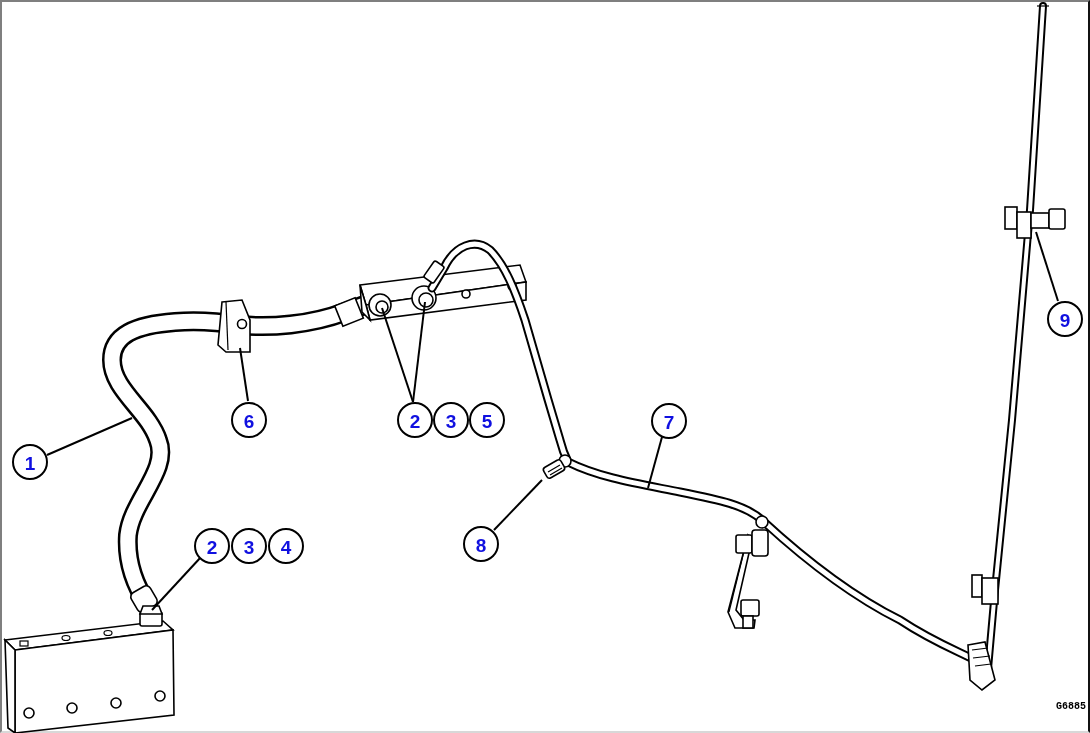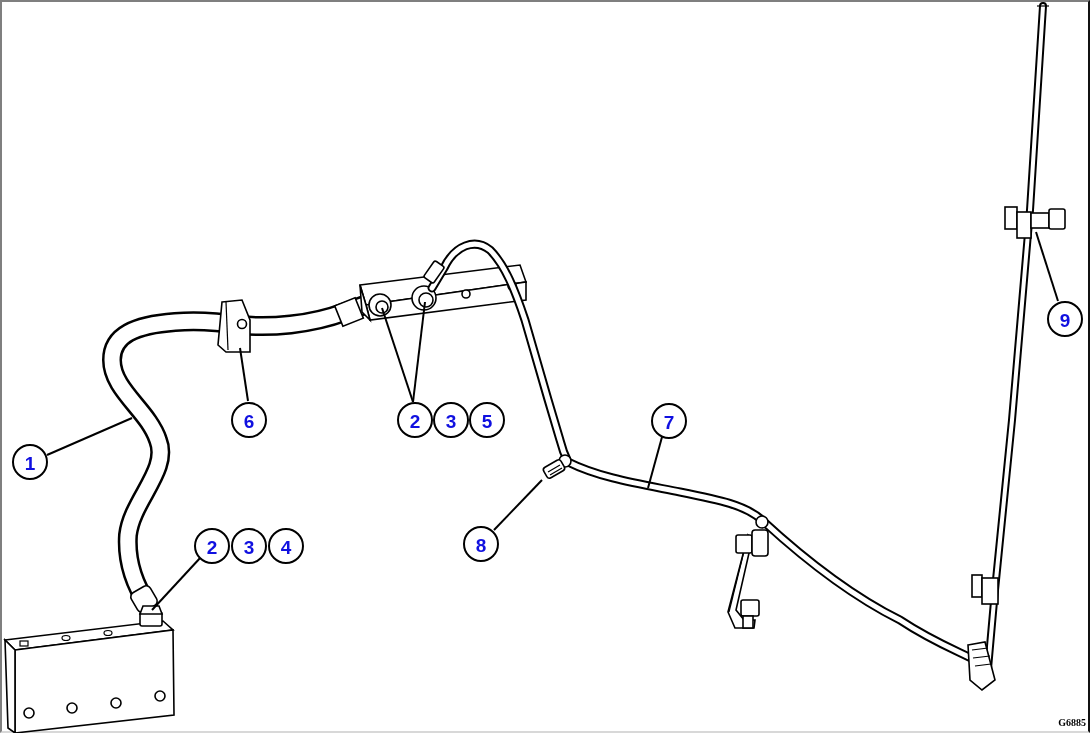--- a/index.html
+++ b/index.html
@@ -18,22 +18,22 @@
     .callout text {
       font-family: "Liberation Sans", sans-serif; font-weight: bold; font-size: 19px;
       fill: #1010e0; text-anchor: middle; dominant-baseline: central;
     }
     .leader { stroke: #000; stroke-width: 2; fill: none; }
     .outline { stroke: #000; stroke-width: 1.6; fill: #fff; }
     .thin { stroke: #000; stroke-width: 1.2; fill: none; }
     .tube-outer { stroke: #000; stroke-linecap: round; stroke-linejoin: round; fill: none; }
     .tube-inner { stroke: #fff; stroke-linecap: round; stroke-linejoin: round; fill: none; }
     .fig-id {
-      position: absolute; right: 4px; bottom: 5px;
-      font-family: Liberation Serif, serif; font-weight: bold; font-size: 10px; color: #000;
+      position: absolute; right: 4px; bottom: 21px;
+      font-family: Liberation Mono, monospace; font-weight: bold; font-size: 10px; color: #000;
       letter-spacing: 0px;
     }
   </style>
 </head>
 <body>
 
 <div class="frame"></div>
 
 <svg class="drawing" width="1090" height="733" viewBox="0 0 1090 733">
 

